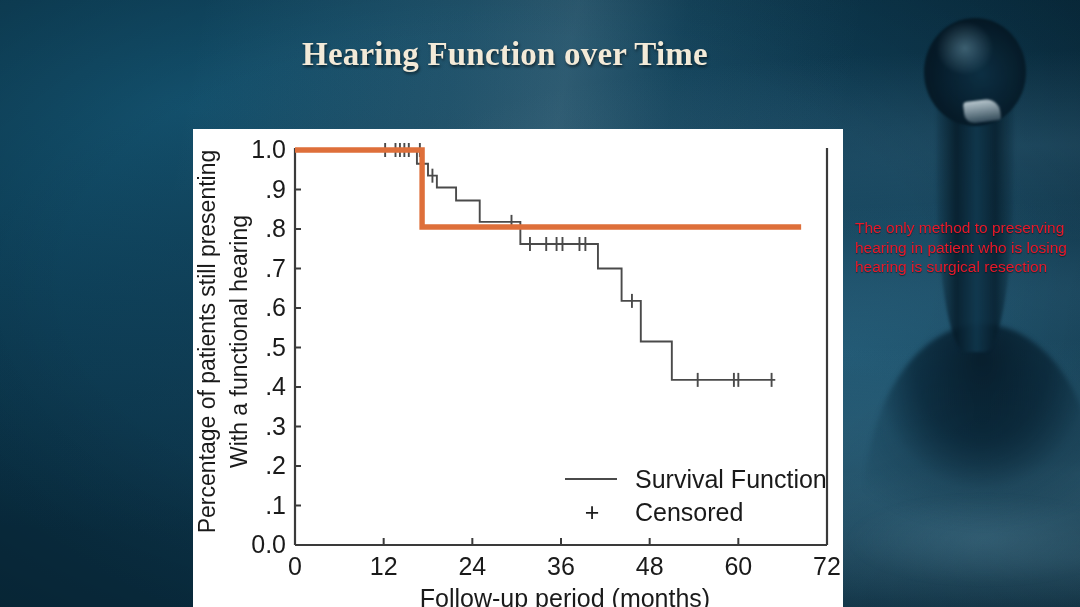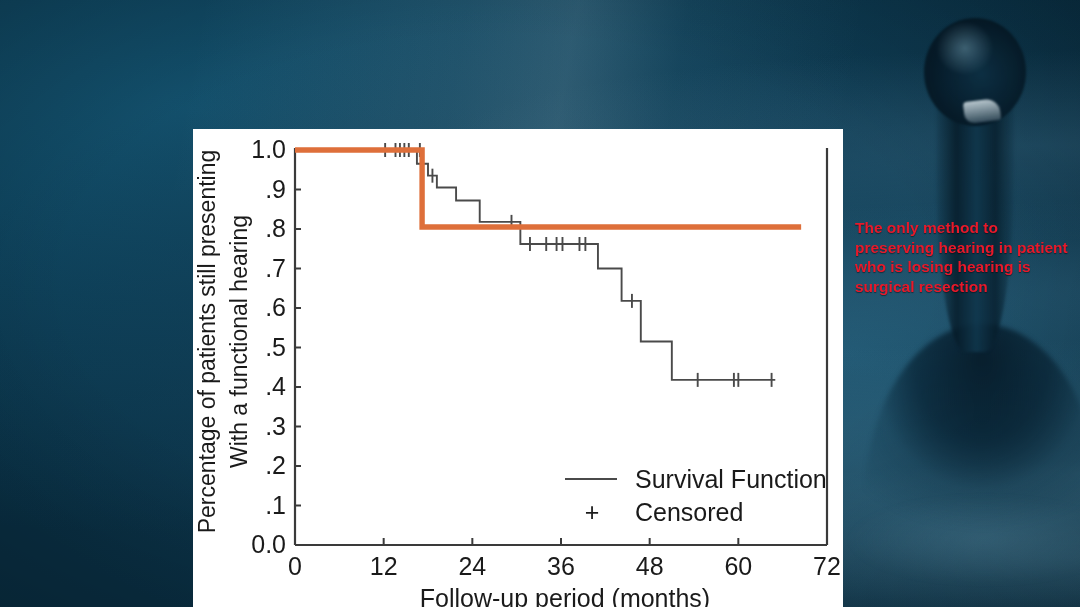--- a/index.html
+++ b/index.html
@@ -75,21 +75,21 @@
     position:absolute;left:0;top:36px;width:1010px;text-align:center;
     font-family:"Liberation Serif", serif;
     font-weight:bold;font-size:33px;letter-spacing:.2px;
     color:#f3ead8;
     text-shadow:1px 2px 3px rgba(0,0,0,.55);
   }
   
   .note{
     position:absolute;left:855px;top:218px;width:218px;
     font-family:"Liberation Sans", sans-serif;
-    font-weight:bold;font-size:15.5px;line-height:1.27;
+    font-weight:normal;font-size:15.5px;line-height:1.27;
     color:#e8192a;
     text-shadow:0 1px 1px rgba(0,0,0,.45);
   }
   
   .chart-panel{
     position:absolute;left:193px;top:129px;width:650px;height:478px;
     background:#ffffff;
   }
   .chart-svg{display:block;}
 </style>
@@ -105,20 +105,21 @@
   <div class="drop-wrap">
     <div class="drop-skirt"></div>
     <div class="drop-neck"></div>
     <div class="drop-head"></div>
     <div class="drop-glint"></div>
     <div class="drop-base-ring"></div>
   </div>
 
   <div class="bg-vignette"></div>
 
+  <div class="title">Hearing Function over Time</div>
 
   <div class="note">The only method to preserving hearing in patient who is losing hearing is surgical resection</div>
 
   <div class="chart-panel">
     <svg class="chart-svg" id="chart" width="650" height="478" viewBox="0 0 650 478">
         <line x1="102" y1="19" x2="102" y2="416" stroke="#3a3a3a" stroke-width="2.2"></line>
         <line x1="102" y1="416" x2="634" y2="416" stroke="#3a3a3a" stroke-width="2.2"></line>
         <line x1="634" y1="19" x2="634" y2="416" stroke="#3a3a3a" stroke-width="2.2"></line>
         <line x1="102" y1="416" x2="108" y2="416" stroke="#3a3a3a" stroke-width="2"></line>
         <text x="93" y="424" font-size="25" text-anchor="end" fill="#1a1a1a" font-family="&quot;Liberation Sans&quot;, sans-serif">0.0</text>

